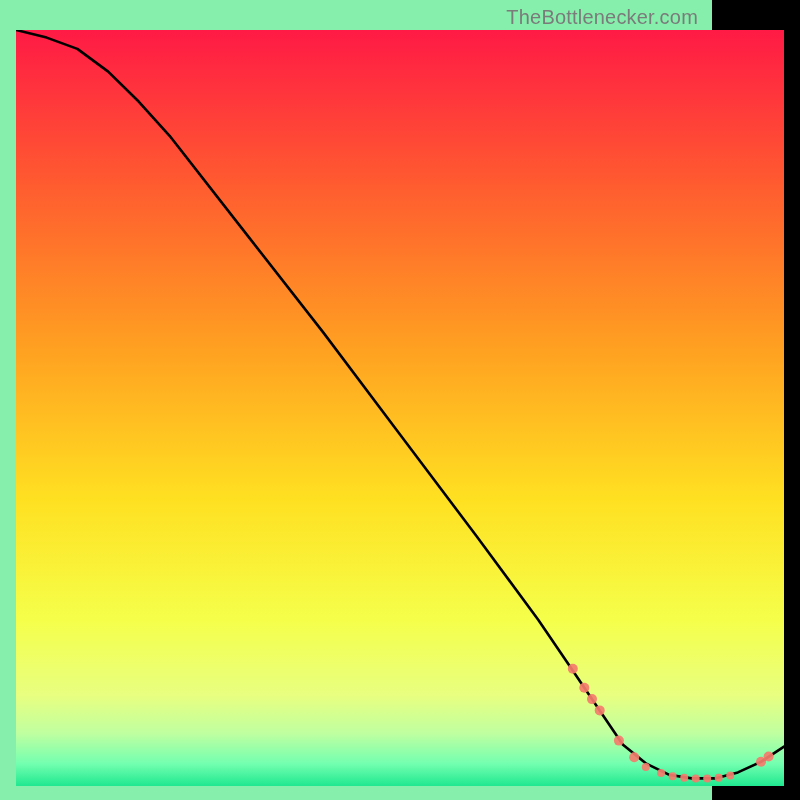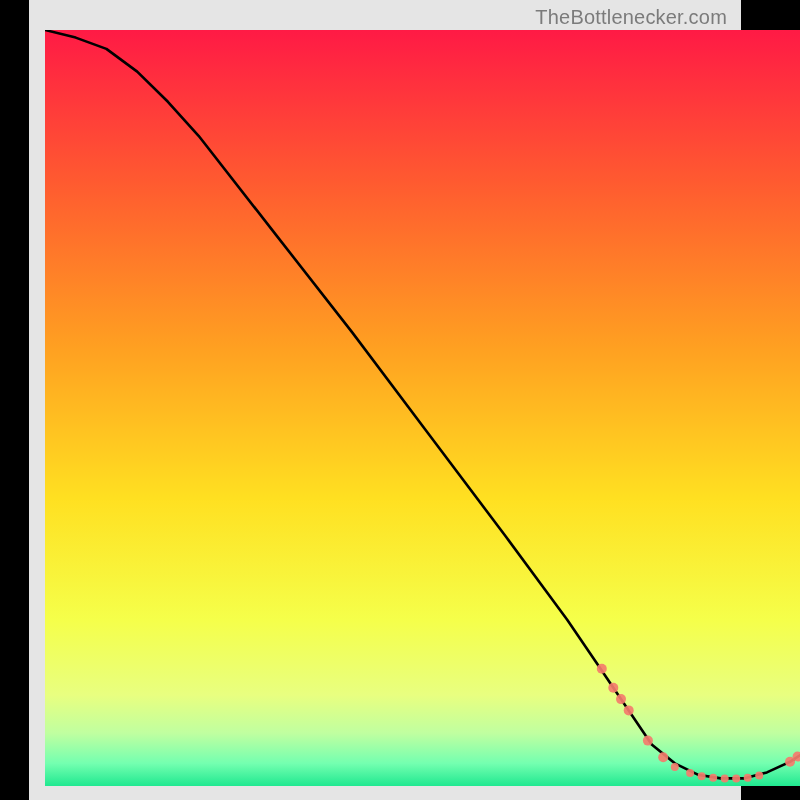--- a/index.html
+++ b/index.html
@@ -8,22 +8,21 @@
     width: 800px;
     height: 800px;
     background: #000;
     font-family: Arial, Helvetica, sans-serif;
     overflow: hidden;
   }
   .frame {
     position: relative;
     width: 712px;
     height: 800px;
-    background: #e5e5e5;
-    margin-left: 29px;
+    background: #86efac;
   }
   .watermark {
     position: absolute;
     top: 6px;
     right: 14px;
     color: #7b7b7b;
     font-size: 20px;
     font-weight: 500;
     letter-spacing: 0.2px;
     pointer-events: none;

